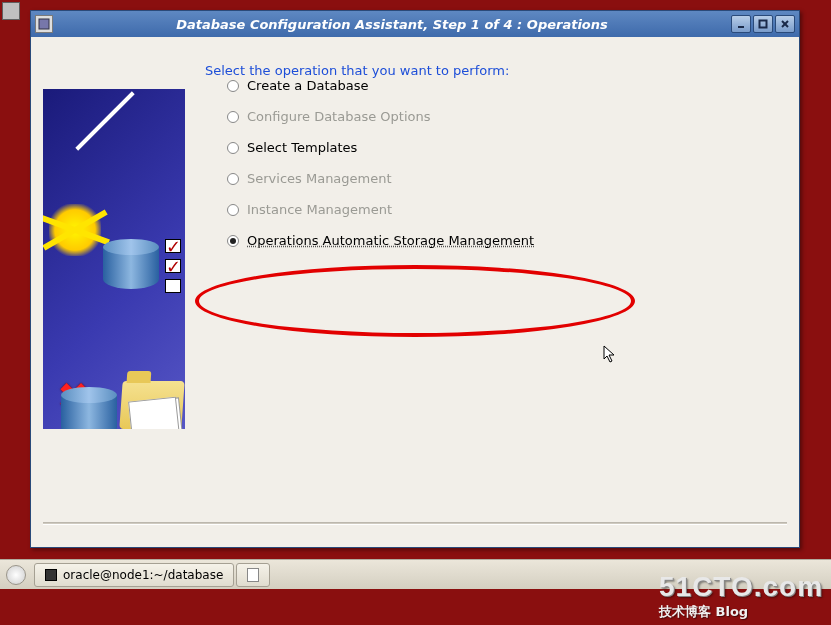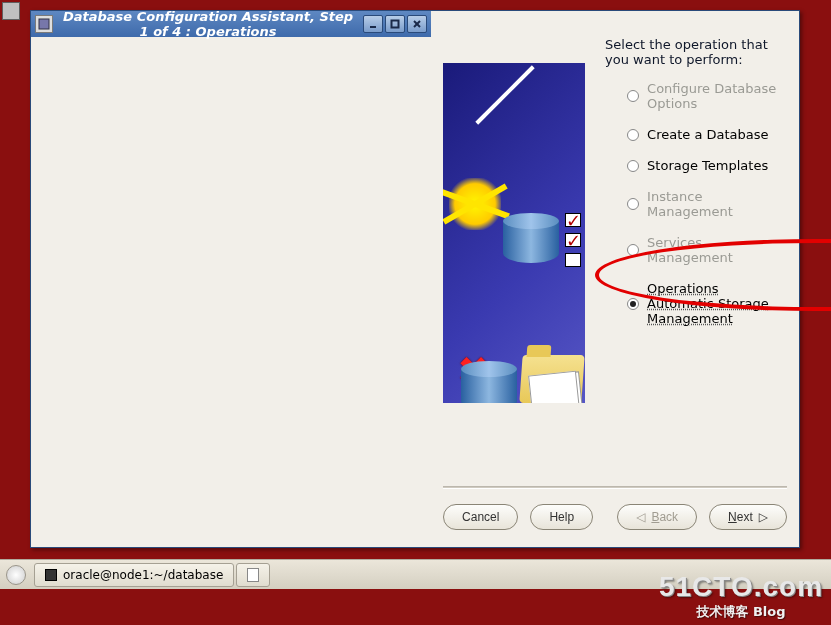--- a/index.html
+++ b/index.html
@@ -21,21 +21,21 @@
   }
   .window {
     position: absolute;
     top: 10px; left: 30px;
     width: 770px;
     height: 538px;
     border: 1px solid #2a4a7a;
     box-shadow: 2px 2px 4px rgba(0,0,0,0.4);
     background: #f2efe9;
     display: flex;
-    flex-direction: row;
+    flex-direction: column;
   }
   .titlebar {
     height: 26px;
     background: linear-gradient(to bottom, #5e88c2 0%, #3e6aab 100%);
     display: flex;
     align-items: center;
     padding: 0 4px;
     gap: 6px;
   }
   .title-icon {
@@ -166,22 +166,21 @@
     transform:rotate(-6deg);
     box-shadow:2px 2px 0 #fff, 2px 2px 0 1px #999;
   }
   .options-area {
     flex:1;
     padding-top:14px;
     position:relative;
   }
   .prompt {
     font-size:13px;
-    color:#0f172a;
-    margin-bottom:14px;
+    color:#1d4ed8;
   }
   .radio-list {
     margin-left:22px;
     display:flex; flex-direction:column;
     gap:16px;
   }
   .radio-row {
     display:flex; align-items:center; gap:8px;
     font-size:13px;
   }
@@ -267,21 +266,21 @@
     border-radius:3px;
     display:flex; align-items:center; gap:6px;
     cursor:pointer;
   }
   .tb-sq { width:12px; height:12px; background:#333; border:1px solid #000;}
   .tb-doc { width:12px; height:14px; background:#fff; border:1px solid #888;}
   .watermark {
     position:absolute;
     bottom:0; right:0;
     width:180px; height:58px;
-    display:flex; flex-direction:column; align-items:center; justify-content:flex-end;
+    display:flex; flex-direction:column; align-items:flex-start; justify-content:flex-end;
     padding:4px 8px;
     pointer-events:none;
   }
   .wm-big {
     font-size:28px; font-weight:bold; color:#e8e8e8;
     letter-spacing:1px;
     text-shadow:1px 1px 0 #888, 2px 2px 2px rgba(0,0,0,0.4);
     font-family:Impact, Arial Black, sans-serif;
   }
   .wm-small {
@@ -346,71 +345,58 @@
             <div class="top"></div>
             <div class="body"></div>
           </div>
         <div class="folder"></div>
         <div class="papers"></div>
       </div>
 
       <div class="options-area">
         <div class="prompt">Select the operation that you want to perform:</div>
         <div class="radio-list" id="radio-list">
+            <div class="radio-row">
+              <div class="radio-dot"></div>
+              <span class="radio-label">Create a Database</span>
+            </div>
             <div class="radio-row disabled">
               <div class="radio-dot"></div>
               <span class="radio-label">Configure Database Options</span>
             </div>
             <div class="radio-row">
               <div class="radio-dot"></div>
-              <span class="radio-label">Create a Database</span>
-            </div>
-            <div class="radio-row">
+              <span class="radio-label">Select Templates</span>
+            </div>
+            <div class="radio-row disabled">
               <div class="radio-dot"></div>
-              <span class="radio-label">Storage Templates</span>
+              <span class="radio-label">Services Management</span>
             </div>
             <div class="radio-row disabled">
               <div class="radio-dot"></div>
               <span class="radio-label">Instance Management</span>
-            </div>
-            <div class="radio-row disabled">
-              <div class="radio-dot"></div>
-              <span class="radio-label">Services Management</span>
             </div>
             <div class="radio-row selected">
               <div class="radio-dot">
                 <div class="inner"></div>
               </div>
               <span class="radio-label">Operations Automatic Storage Management</span>
             </div>
           </div>
         <div class="highlight-ellipse"></div>
         <div class="cursor">
           <svg width="14" height="18" viewBox="0 0 14 18">
               <path d="M1 1 L1 14 L4 11 L7 17 L9 16 L6 10 L11 10 Z" fill="#fff" stroke="#000"></path>
             </svg>
         </div>
       </div>
     </div>
 
     <div class="divider"></div>
 
-    <div class="button-row">
-      <button class="btn">Cancel</button>
-      <button class="btn">Help</button>
-      <div class="spacer"></div>
-      <button class="btn disabled">
-        <span>◁</span>
-        <span><span class="u">B</span><span>ack</span></span>
-      </button>
-      <button class="btn">
-        <span><span class="u">N</span><span>ext</span></span>
-        <span>▷</span>
-      </button>
-    </div>
   </div>
 </div>
 
 <div class="taskbar">
   <div class="tb-launcher"></div>
   <div class="tb-sep"></div>
   <div class="tb-btn">
     <div class="tb-sq"></div>
     <span>oracle@node1:~/database</span>
   </div>

